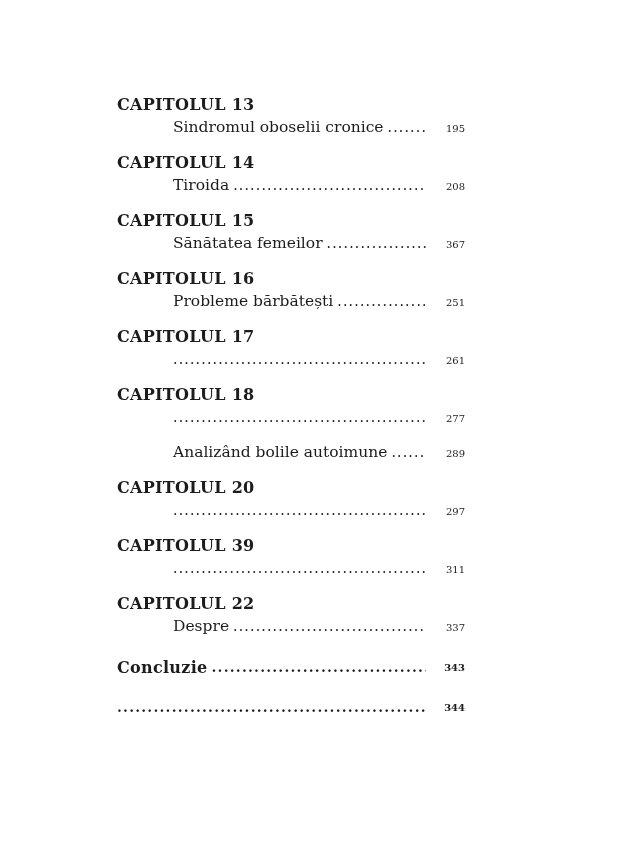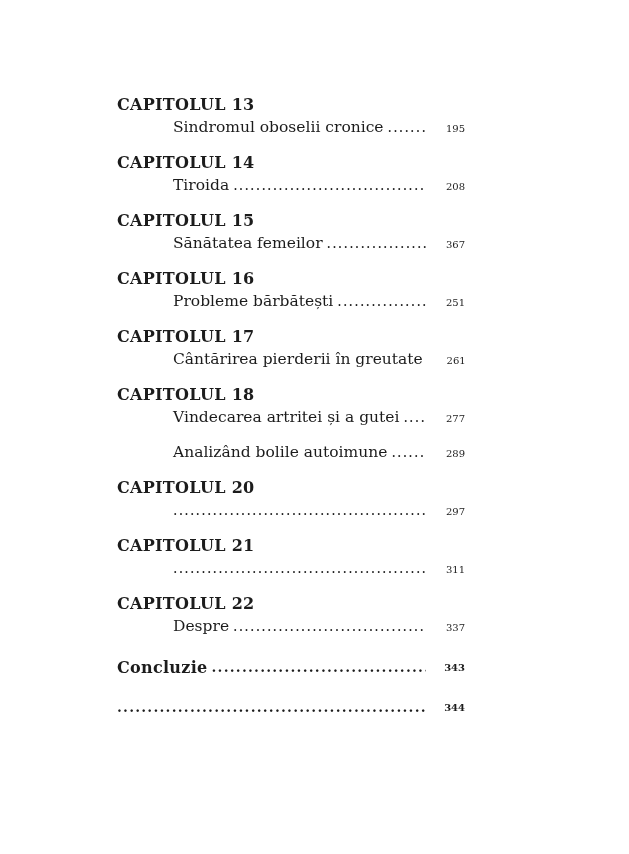--- a/index.html
+++ b/index.html
@@ -112,30 +112,28 @@
     <div class="title-row">
       <span class="title-text">Probleme bărbătești</span>
       <span class="leader" aria-hidden="true">........................................................................................................................................................................................................</span>
       <span class="page-num">251</span>
     </div>
   </div>
 
   <div class="chapter">
     <div class="chapter-heading">CAPITOLUL 17</div>
     <div class="title-row">
-      <span class="title-text">Cântărirea pierderii în greutate</span>
       <span class="leader" aria-hidden="true">........................................................................................................................................................................................................</span>
       <span class="page-num">261</span>
     </div>
   </div>
 
   <div class="chapter">
     <div class="chapter-heading">CAPITOLUL 18</div>
     <div class="title-row">
-      <span class="title-text">Vindecarea artritei și a gutei</span>
       <span class="leader" aria-hidden="true">........................................................................................................................................................................................................</span>
       <span class="page-num">277</span>
     </div>
   </div>
 
   <div class="chapter">
     <div class="title-row">
       <span class="title-text">Analizând bolile autoimune</span>
       <span class="leader" aria-hidden="true">........................................................................................................................................................................................................</span>
       <span class="page-num">289</span>
@@ -144,21 +142,21 @@
 
   <div class="chapter">
     <div class="chapter-heading">CAPITOLUL 20</div>
     <div class="title-row">
       <span class="leader" aria-hidden="true">........................................................................................................................................................................................................</span>
       <span class="page-num">297</span>
     </div>
   </div>
 
   <div class="chapter">
-    <div class="chapter-heading">CAPITOLUL 21</div>
+    <div class="chapter-heading">CAPITOLUL 39</div>
     <div class="title-row">
       <span class="leader" aria-hidden="true">........................................................................................................................................................................................................</span>
       <span class="page-num">311</span>
     </div>
   </div>
 
   <div class="chapter">
     <div class="chapter-heading">CAPITOLUL 22</div>
     <div class="title-row">
       <span class="title-text">Despre</span>

